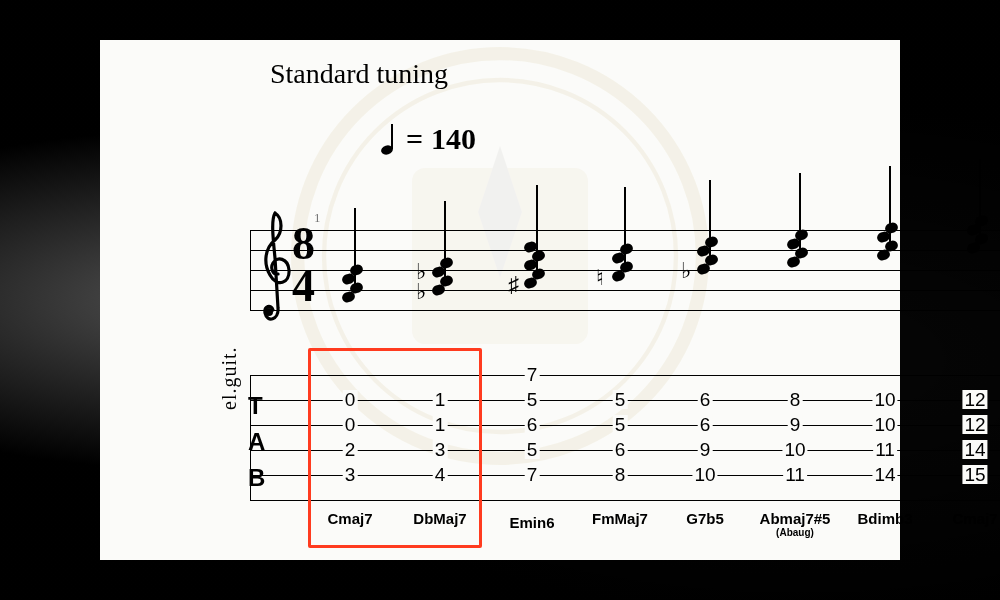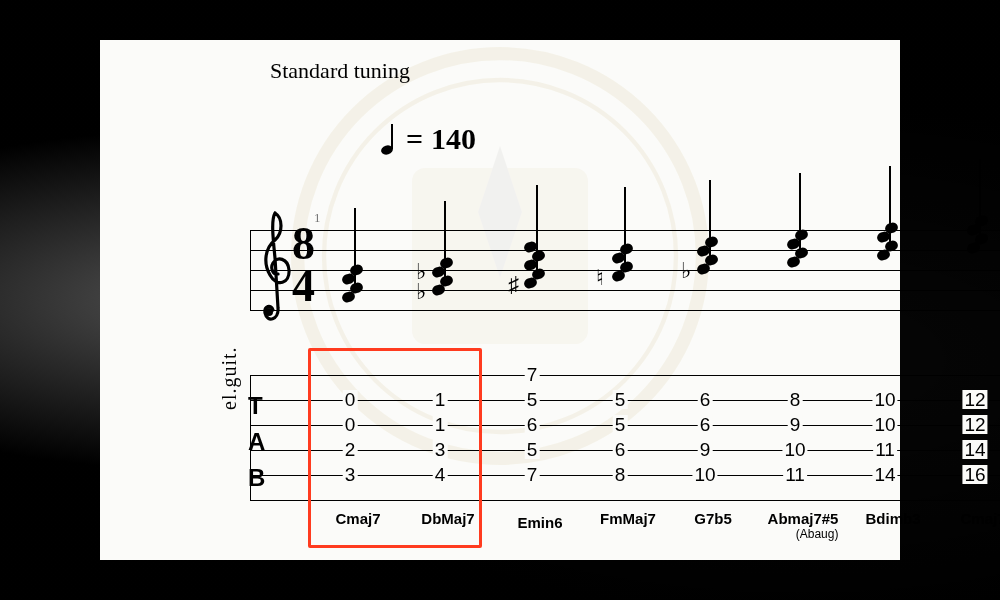--- a/index.html
+++ b/index.html
@@ -27,21 +27,21 @@
       transform: translate(-50%, -60%);
       width: 440px;
       height: 440px;
       opacity: 0.08;
       pointer-events: none;
     }
     .title-row {
       position: absolute;
       left: 170px;
       top: 18px;
-      font-size: 22px;
+      font-size: 28px;
     }
     .tempo-row {
       position: absolute;
       left: 280px;
       top: 82px;
       font-size: 30px;
       font-weight: bold;
       display: flex;
       align-items: center;
       gap: 8px;
@@ -119,29 +119,28 @@
       left: 150px;
       top: 470px;
       width: 770px;
       height: 50px;
     }
     .chord-name {
       position:absolute;
       font-family: Arial, sans-serif;
       font-size: 15px;
       font-weight: bold;
-      text-align:right;
+      text-align:center;
       transform: translateX(-50%);
       white-space: nowrap;
-      margin-left: 8px;
     }
     .chord-sub {
       display:block;
-      font-size: 12px;
-      font-weight: normal;
+      font-size: 10px;
+      font-weight: bold;
     }
     .highlight-box {
       position: absolute;
       border: 3px solid #ff3b1f;
       border-radius: 2px;
       pointer-events: none;
     }
     
     .chord-stack { position:absolute; }
     .nhead {
@@ -315,21 +314,21 @@
           <div class="fret" style="top: 55px;">9</div>
           <div class="fret" style="top: 30px;">8</div>
         </div>
         <div class="tab-column" style="left: 615px;">
           <div class="fret" style="top: 105px;">14</div>
           <div class="fret" style="top: 80px;">11</div>
           <div class="fret" style="top: 55px;">10</div>
           <div class="fret" style="top: 30px;">10</div>
         </div>
         <div class="tab-column" style="left: 705px;">
-          <div class="fret" style="top: 105px;">16</div>
+          <div class="fret" style="top: 105px;">15</div>
           <div class="fret" style="top: 80px;">14</div>
           <div class="fret" style="top: 55px;">12</div>
           <div class="fret" style="top: 30px;">12</div>
         </div>
       </div>
   </div>
 
   <div class="chord-labels">
     <div id="chord-names">
         <div class="chord-name" style="left: 100px; top: 0px;">Cmaj7</div>

